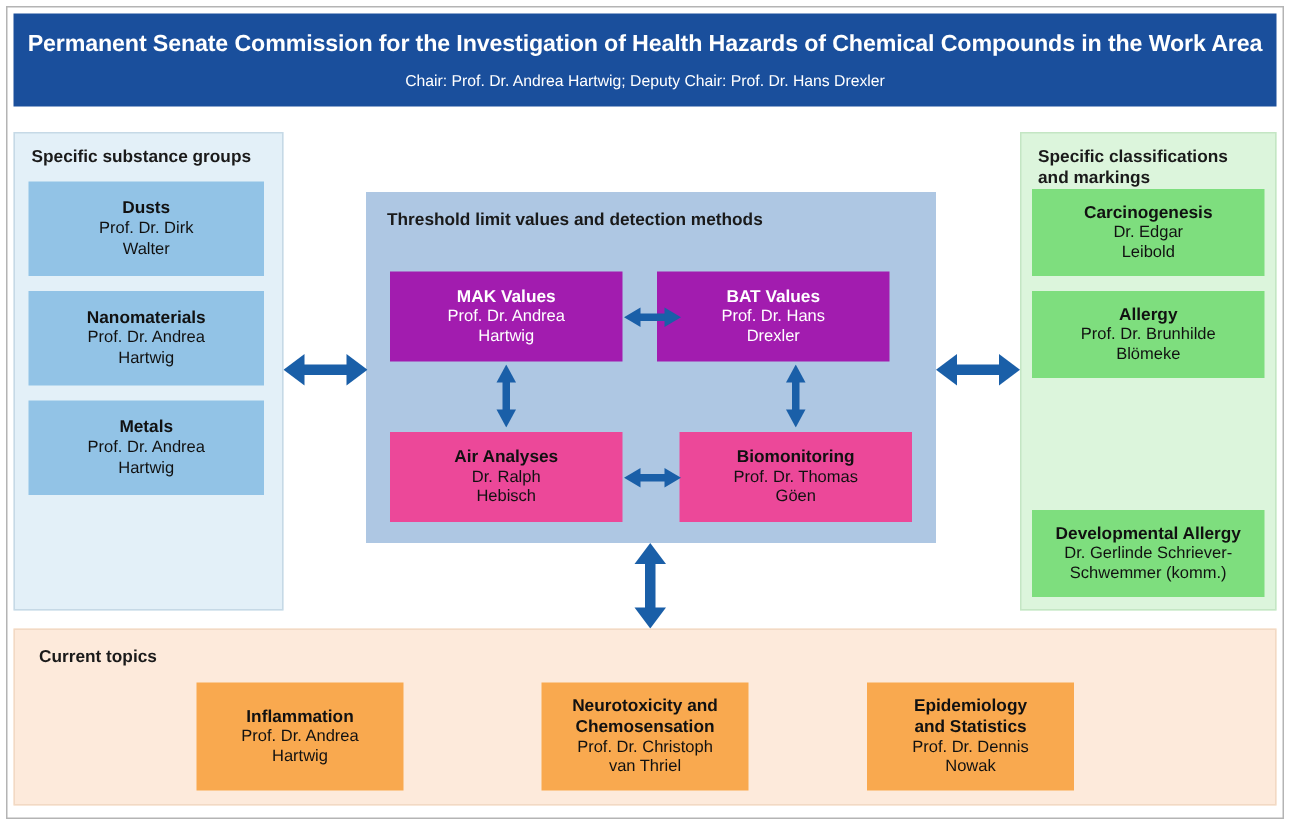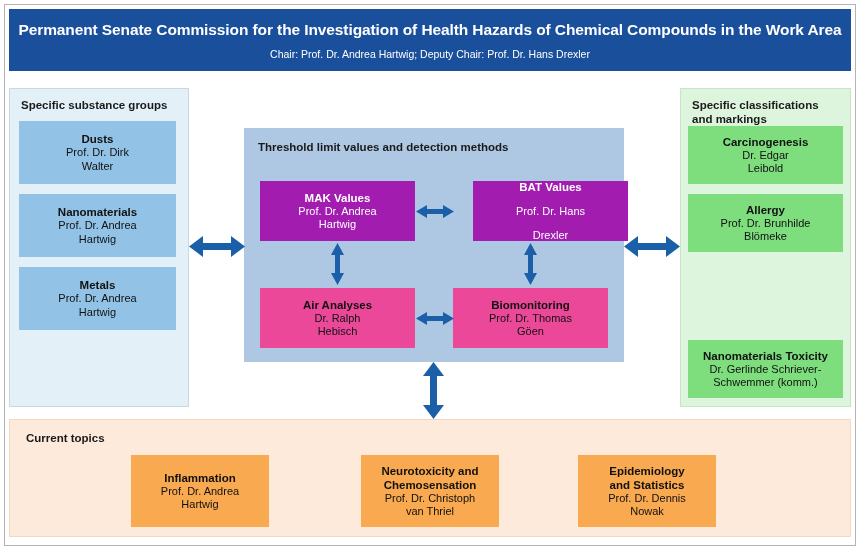--- a/index.html
+++ b/index.html
@@ -206,21 +206,21 @@
   <div class="panel panel-center">
     <div class="panel-title">Threshold limit values and detection methods</div>
   </div>
 
   <div class="node node-blue-dark" style="left:260px; top:181px;">
     <div class="node-name">MAK Values</div>
     <div class="node-person">Prof. Dr. Andrea</div>
     <div class="node-person">Hartwig</div>
   </div>
 
-  <div class="node node-blue-dark" style="left:473px; top:181px;gap:11px;">
+  <div class="node node-blue-dark" style="left:438px; top:181px;">
     <div class="node-name">BAT Values</div>
     <div class="node-person">Prof. Dr. Hans</div>
     <div class="node-person">Drexler</div>
   </div>
 
   <div class="node node-blue-mid" style="left:260px; top:288px;">
     <div class="node-name">Air Analyses</div>
     <div class="node-person">Dr. Ralph</div>
     <div class="node-person">Hebisch</div>
   </div>
@@ -243,21 +243,21 @@
   </div>
 
   <div class="node node-green" style="top:194px;">
     <div class="node-name">Allergy</div>
     <div class="node-person">Prof. Dr. Brunhilde</div>
     <div class="node-person">Blömeke</div>
   </div>
 
 
   <div class="node node-green" style="top:340px;">
-    <div class="node-name">Nanomaterials Toxicity</div>
+    <div class="node-name">Developmental Allergy</div>
     <div class="node-person">Dr. Gerlinde Schriever-</div>
     <div class="node-person">Schwemmer (komm.)</div>
   </div>
 
   <div class="panel panel-bottom">
     <div class="panel-title">Current topics</div>
   </div>
 
   <div class="node node-orange" style="left:131px;">
     <div class="node-name">Inflammation</div>

